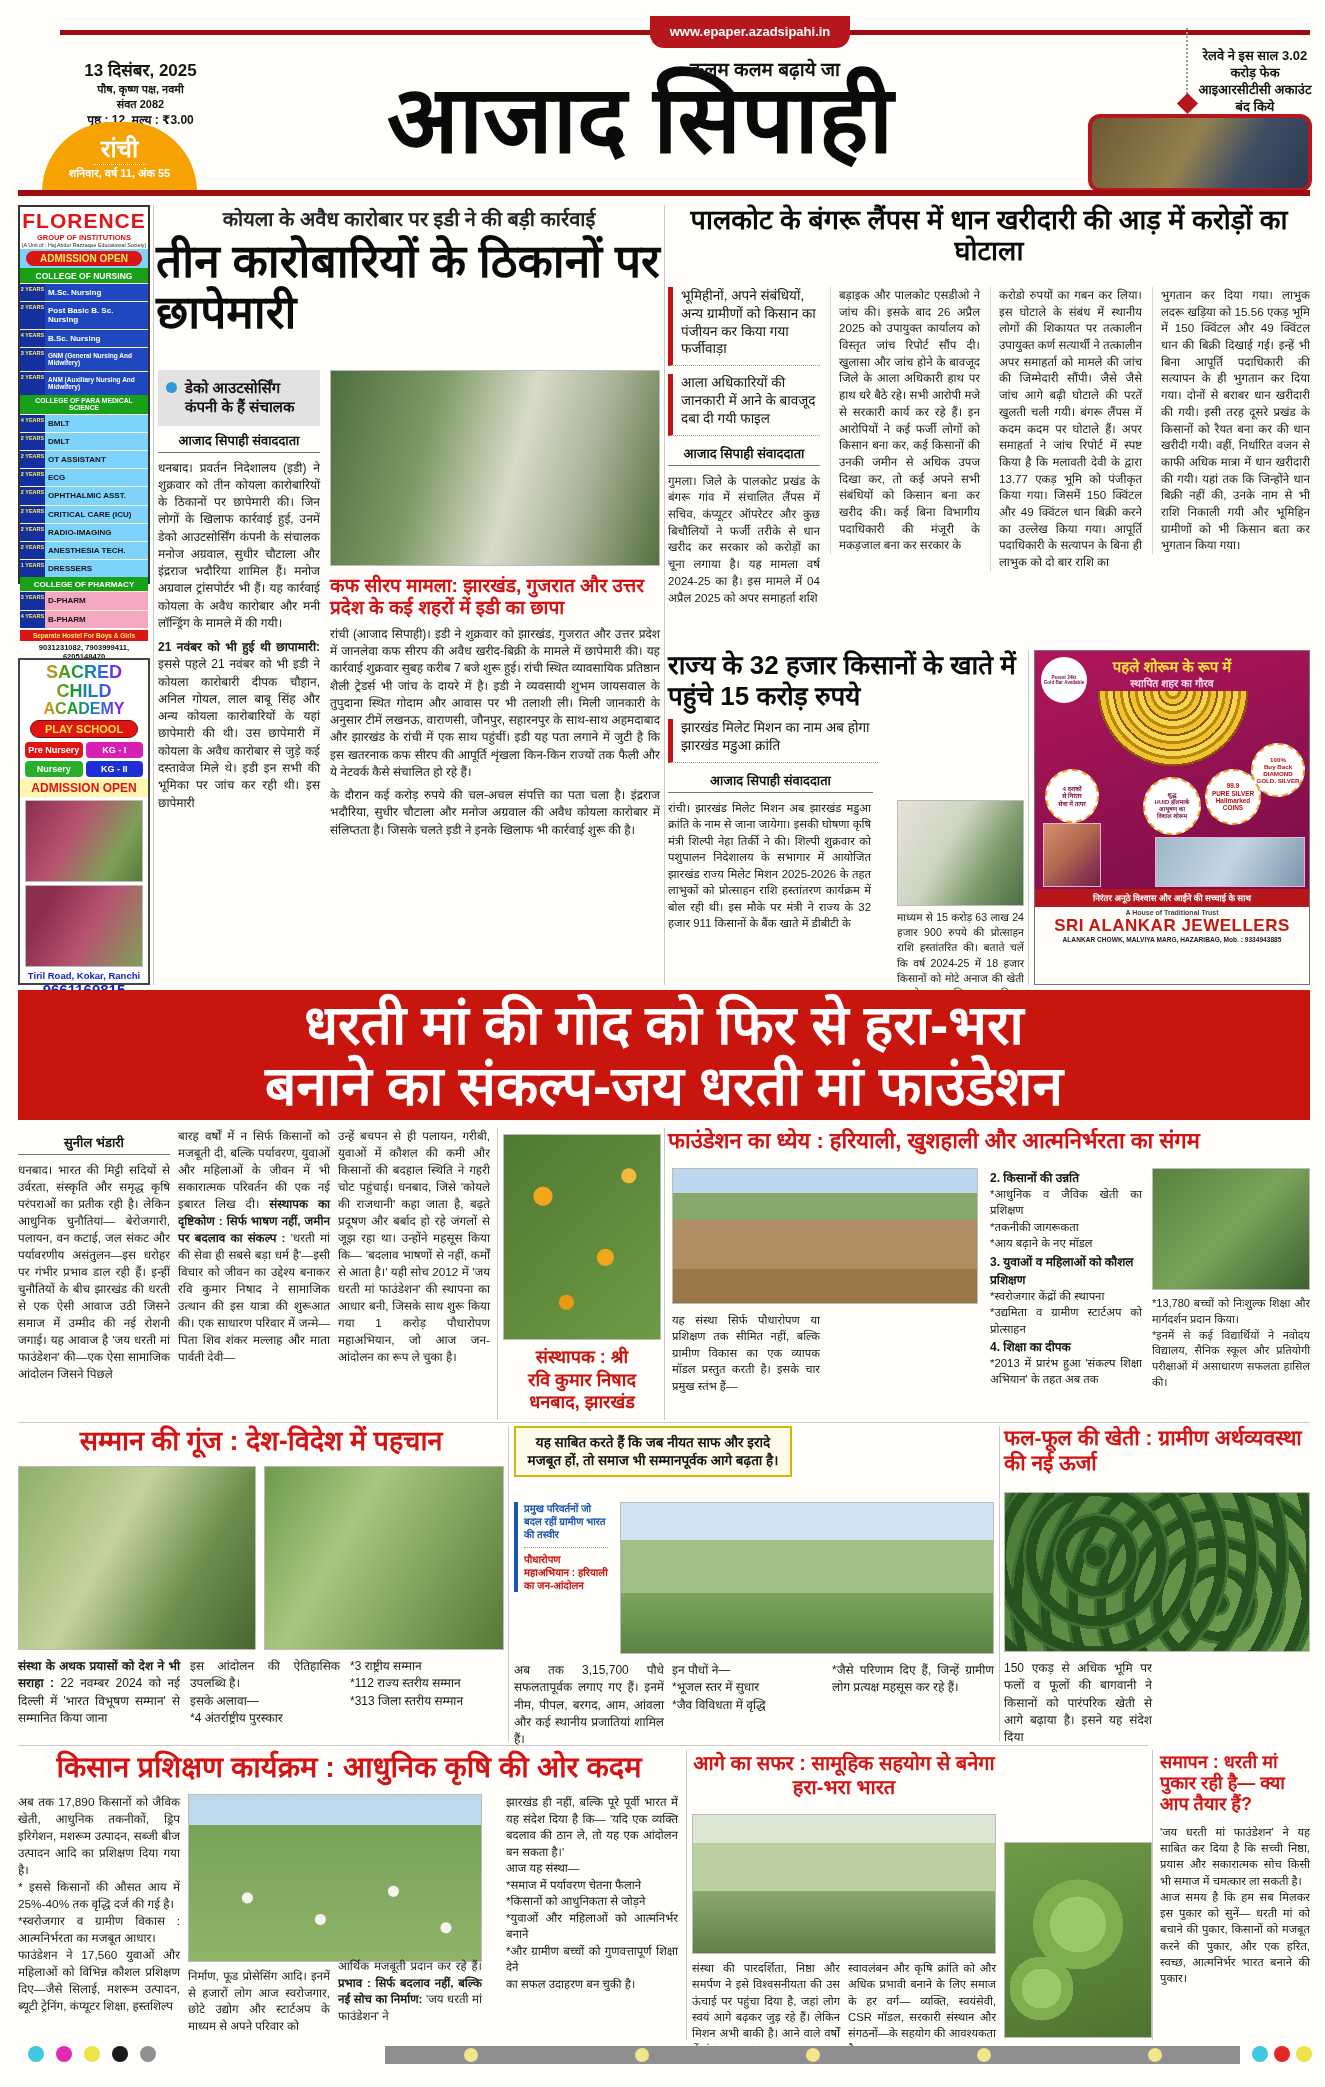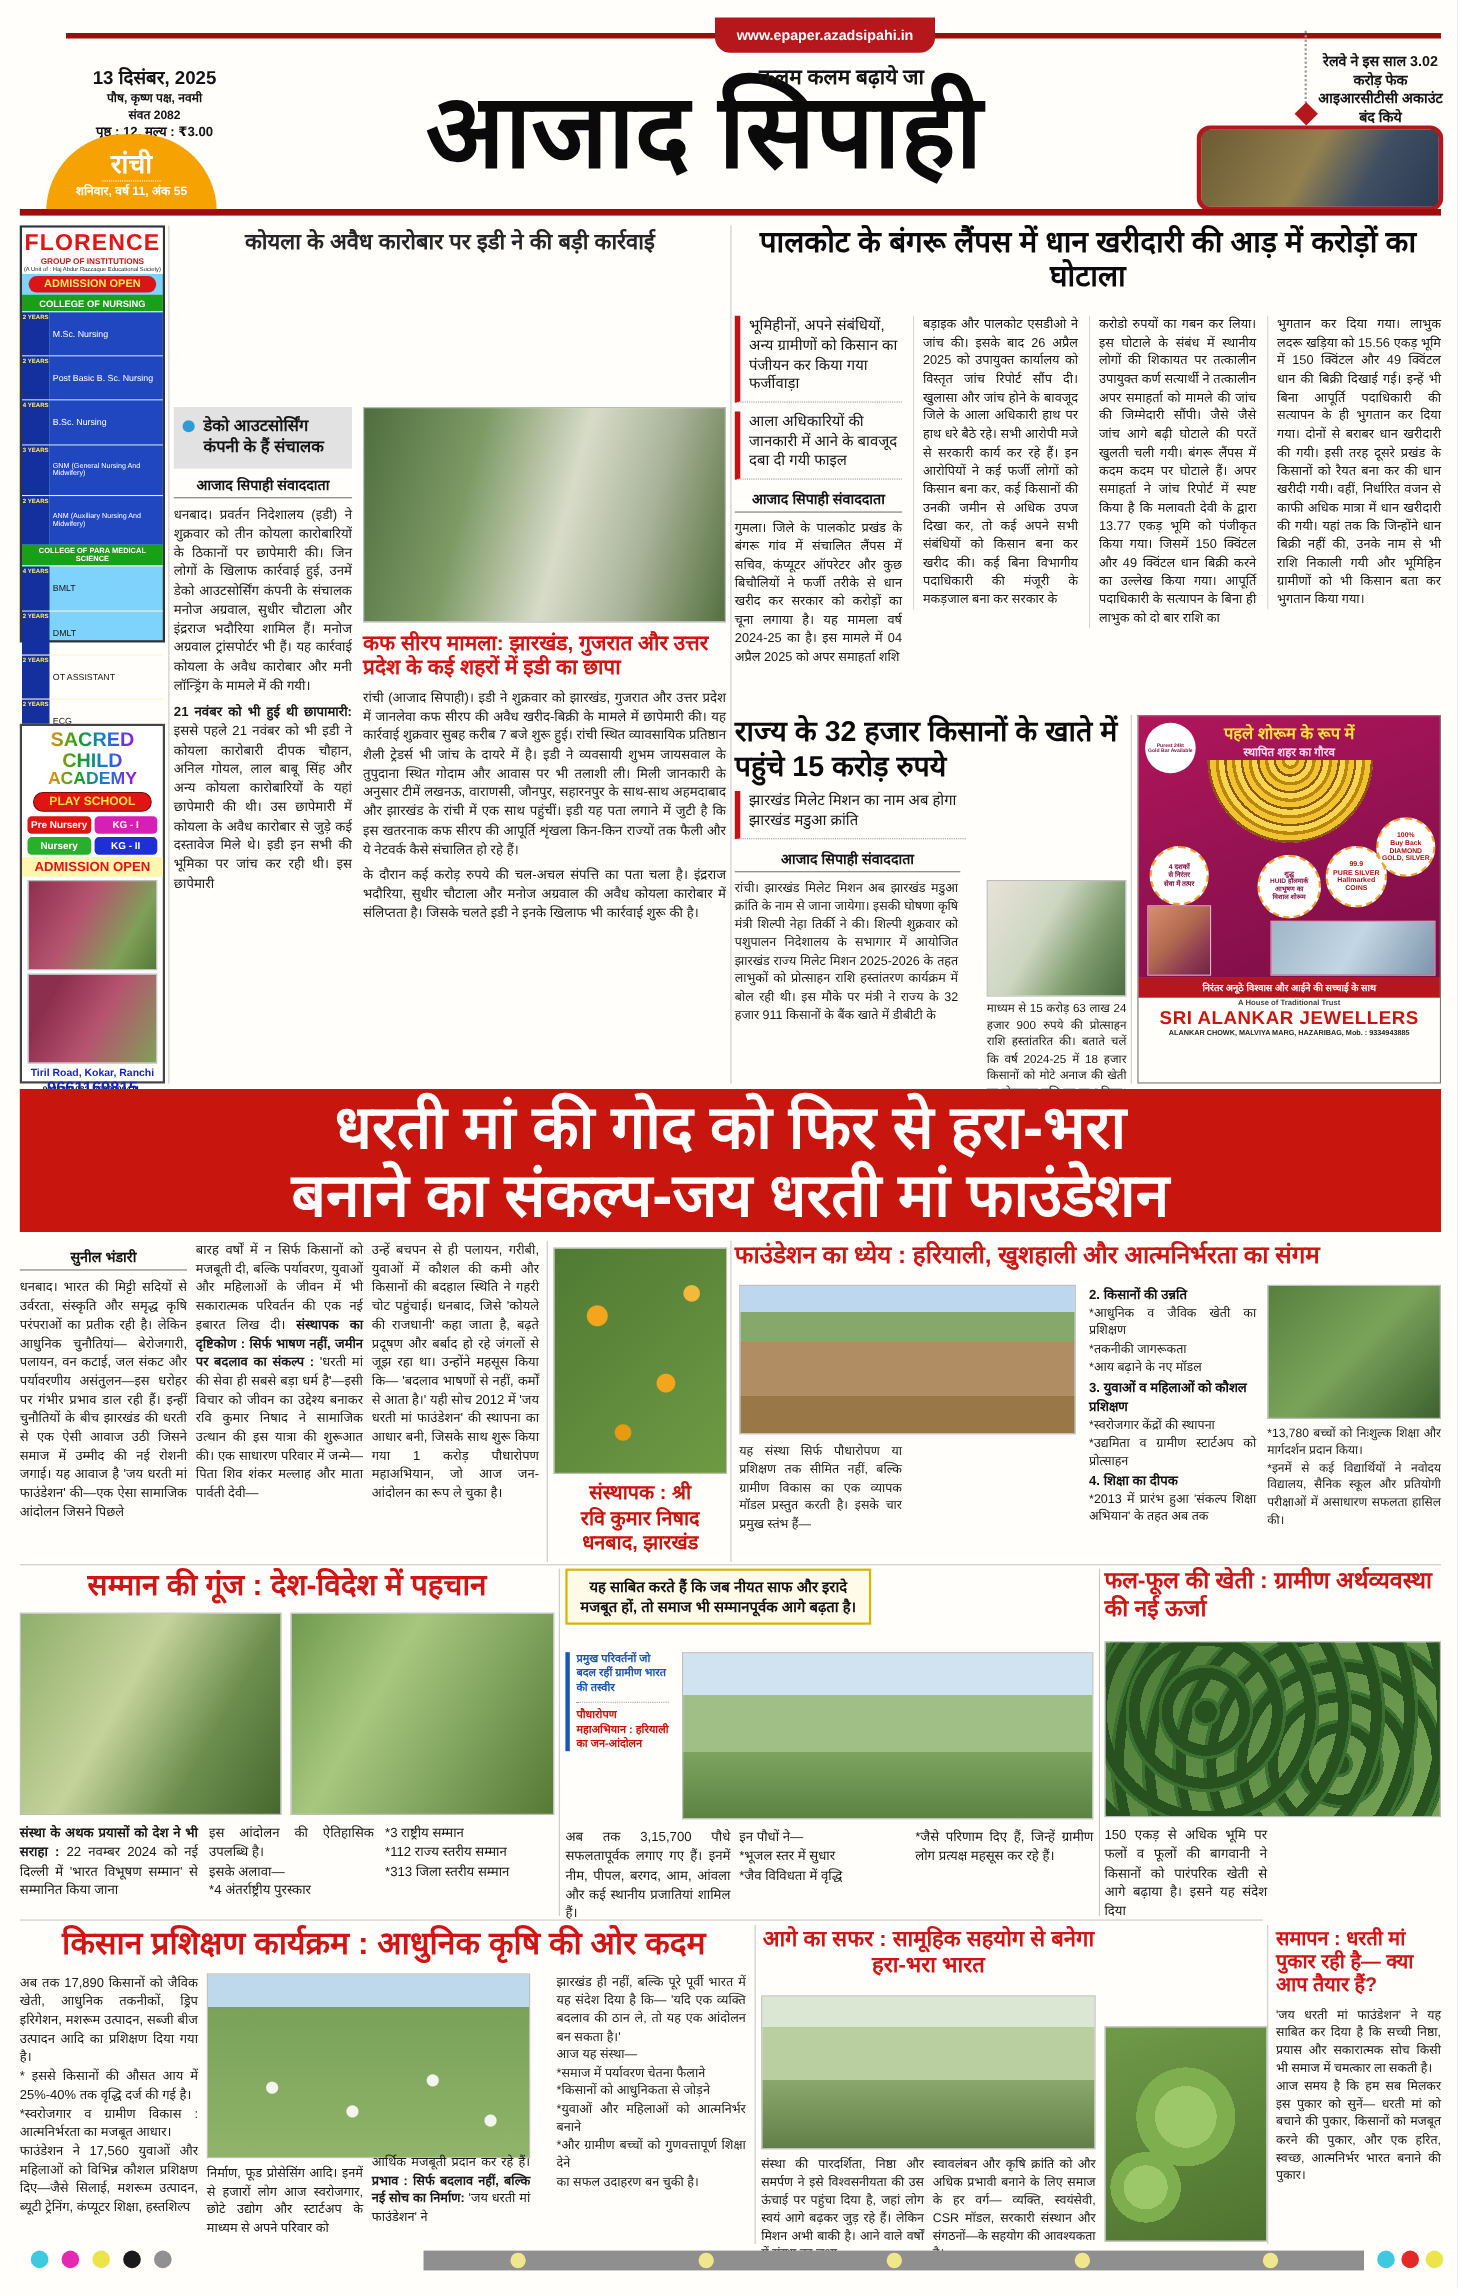--- a/index.html
+++ b/index.html
@@ -18,21 +18,21 @@
 .byl{font-weight:700;text-align:center;font-size:13px;border-bottom:1px solid #777;padding-bottom:3px;margin:5px 0 7px}
 .pt{border-left:5px solid #c41313;padding:0 0 7px 8px;font-weight:400;font-size:13.5px;line-height:1.32;border-bottom:1px dotted #999;margin-bottom:8px}
 .hl{background:#e2e2e2;padding:9px 8px;display:flex;gap:8px;font-weight:700;font-size:15px;line-height:1.25;align-items:flex-start}
 .dot{width:11px;height:11px;border-radius:50%;background:#2f9ad6;flex:0 0 auto;margin-top:3px}
 .ph{background-size:cover;border:1px solid #bbb}
 .shead{color:#d31414;font-weight:800;line-height:1.18}
 .rainbow{font-weight:900;color:#c21bb0;background:linear-gradient(90deg,#e31414,#e89114,#18a018,#1478e3,#9414e3,#e31478);-webkit-background-clip:text;background-clip:text}
 @supports (-webkit-background-clip:text){.rainbow{-webkit-text-fill-color:transparent}}
 .fl-row{display:flex;align-items:stretch;border-top:1px solid #fdf2cf}
 .fl-yr{flex:0 0 25px;background:#14309e;color:#ffe95e;font-size:5.5px;font-weight:700;text-align:center;padding:2px 0;line-height:1.2}
-.fl-t{flex:1;font-size:8px;font-weight:400;padding:15px 3px;line-height:1.15}
+.fl-t{flex:1;font-size:8px;font-weight:700;padding:4px 3px;line-height:1.15}
 .fl-t.blue{background:#2047c0;color:#fff}
 .fl-t.pink{background:#f3a8c0}
 .fl-col{background:#18a018;color:#fff;font-weight:800;text-align:center;padding:2.5px 1px}
 .badge-pill{border-radius:4px;color:#fff;font-weight:800;font-size:9px;text-align:center;padding:3px 2px}
 .jw-badge{background:#fff;border:2px dashed #f0a22c;border-radius:50%;color:#7c1040;font-weight:800;text-align:center;display:flex;align-items:center;justify-content:center;line-height:1.15}
 .mark{width:16px;height:16px;border-radius:50%;display:inline-block;margin-right:12px}
 </style>
 </head>
 <body>
 
@@ -155,20 +155,21 @@
     <div class="ctr" style="background:#fff7b0;color:#e11414;font-weight:900;font-size:12px;padding:2px 0">ADMISSION OPEN</div>
     <div class="ph" style="margin:3px 5px 0;height:82px;background:linear-gradient(120deg,#8c2f4e,#b65370 40%,#7fa058 75%,#55793a)"></div>
     <div class="ph" style="margin:3px 5px 0;height:82px;background:linear-gradient(300deg,#7fa058,#b65370 45%,#8c2f4e 80%)"></div>
     <div class="ctr" style="color:#1223c8;font-weight:800;font-size:9.5px;padding-top:3px">Tiril Road, Kokar, Ranchi</div>
     <div class="ctr" style="color:#1223c8;font-weight:900;font-size:15px">9661169815</div>
   </div>
 
   <div class="abs vr" style="left:153px;top:205px;height:780px"></div>
   <div class="abs" style="left:156px;top:205px;width:506px;height:780px">
     <div class="ctr xb" style="font-size:20px;color:#262626">कोयला के अवैध कारोबार पर इडी ने की बड़ी कार्रवाई</div>
+    <div class="blk" style="margin-top:4px;font-size:46px;line-height:1.1;color:#0b0b0b">तीन कारोबारियों के ठिकानों पर छापेमारी</div>
     <div class="abs" style="left:2px;top:165px;width:162px">
       <div class="hl">
           <span class="dot"></span>
           <span>डेको आउटसोर्सिंग कंपनी के हैं संचालक</span>
         </div>
       <div class="byl">आजाद सिपाही संवाददाता</div>
       <p class="jt">धनबाद। प्रवर्तन निदेशालय (इडी) ने शुक्रवार को तीन कोयला कारोबारियों के ठिकानों पर छापेमारी की। जिन लोगों के खिलाफ कार्रवाई हुई, उनमें डेको आउटसोर्सिंग कंपनी के संचालक मनोज अग्रवाल, सुधीर चौटाला और इंद्रराज भदौरिया शामिल हैं। मनोज अग्रवाल ट्रांसपोर्टर भी हैं। यह कार्रवाई कोयला के अवैध कारोबार और मनी लॉन्ड्रिंग के मामले में की गयी।</p>
       <p class="jt" style="margin-top:7px"><b>21 नवंबर को भी हुई थी छापामारी:</b> <span>इससे पहले 21 नवंबर को भी इडी ने कोयला कारोबारी दीपक चौहान, अनिल गोयल, लाल बाबू सिंह और अन्य कोयला कारोबारियों के यहां छापेमारी की थी। उस छापेमारी में कोयला के अवैध कारोबार से जुड़े कई दस्तावेज मिले थे। इडी इन सभी की भूमिका पर जांच कर रही थी। इस छापेमारी</span></p>
     </div>
     <div class="abs" style="left:174px;top:165px;width:330px">

